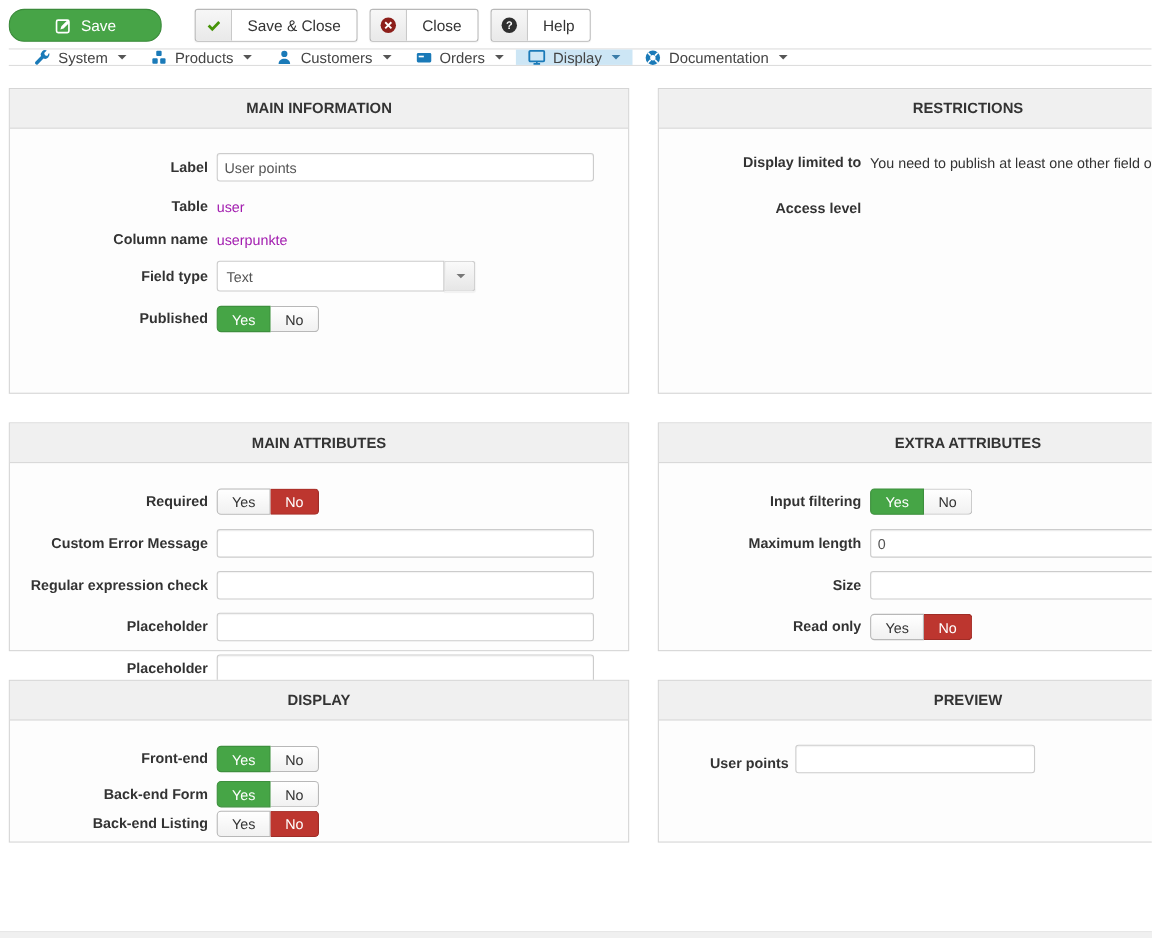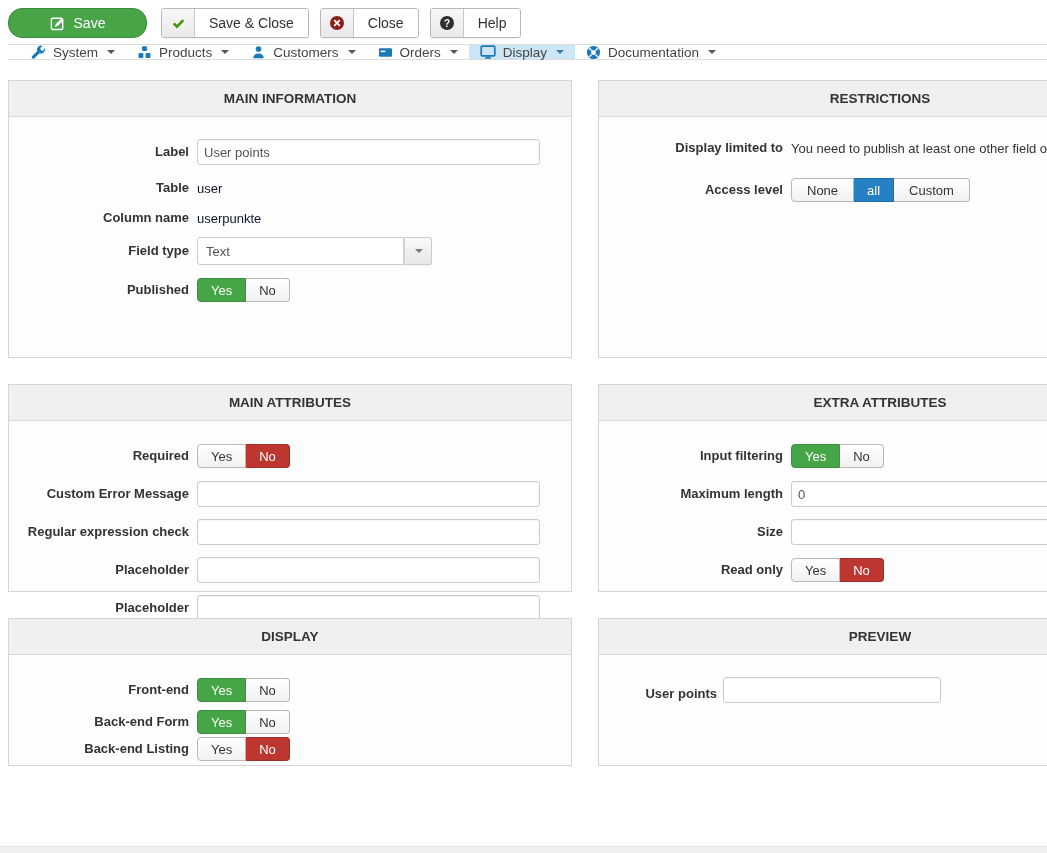--- a/index.html
+++ b/index.html
@@ -3,21 +3,21 @@
 <meta charset="utf-8">
 <style>
   * { margin:0; padding:0; box-sizing:border-box; }
   html,body { width:1047px; height:853px; overflow:hidden; background:#fff;
     font-family:"Liberation Sans", sans-serif; color:#333; }
 
   
   .toolbar { padding:8px 0 6px 8px; display:flex; align-items:center; }
   .btn-save { display:inline-flex; align-items:center; justify-content:center; gap:9px;
     width:139px; height:30px; background:#47a447; border:1px solid #3b8a3b; border-radius:14px;
-    color:#fff; font-size:14px; cursor:pointer; margin-right:14px; }
+    color:#fff; font-size:14px; cursor:pointer; margin-right:30px; }
   .tbtn { display:inline-flex; align-items:stretch; height:30px; border:1px solid #b8b8b8;
     border-radius:3px; background:#fff; overflow:hidden; margin-right:11px; cursor:pointer;
     box-shadow:0 1px 1px rgba(0,0,0,.04); }
   .tbtn .icon-cell { width:33px; display:flex; align-items:center; justify-content:center;
     background:linear-gradient(#f7f7f7,#e9e9e9); border-right:1px solid #c9c9c9; }
   .tbtn .text-cell { display:flex; align-items:center; padding:0 14px; font-size:14px; color:#333; background:#fff; }
 
   
   .menubar { margin-left:8px; border-top:1px solid #ddd; border-bottom:1px solid #ddd;
     height:16px; display:flex; align-items:stretch; padding-left:12px; background:#fff; }
@@ -39,21 +39,21 @@
     font-weight:bold; font-size:13.5px; color:#333; }
   .panel-body { padding:22px 12px 10px 12px; }
 
   .form-row { display:flex; align-items:center; margin-bottom:12px; min-height:26px; }
   .form-row.txt { min-height:22px; margin-bottom:8px; }
   .form-row.top { align-items:flex-start; }
   .flabel { width:176px; flex-shrink:0; text-align:right; padding-right:8px;
     font-weight:bold; font-size:13px; color:#333; line-height:1.35; }
   .panel-right .flabel { width:180px; }
   .panel-preview .flabel { width:112px; padding-right:6px; padding-top:8px; }
-  .static-val { font-size:13px; color:#0f172a; }
+  .static-val { font-size:13px; color:#a21caf; }
   .static-text { font-size:13px; color:#333; width:356px; line-height:1.5; }
 
   input.tinput { height:26px; border:1px solid #ccc; border-radius:3px; background:#fff;
     padding:0 6px; font-family:"Liberation Sans", sans-serif; font-size:13px; color:#555;
     box-shadow:inset 0 1px 1px rgba(0,0,0,.05); }
   .w-l { width:343px; } .w-s { width:215px; } .w-r { width:344px; }
   .preview-input { width:218px; height:30px; border-radius:4px; }
 
   
   .combo { display:inline-flex; }
@@ -232,25 +232,20 @@
 
   <div class="panel h1 panel-right">
     <div class="panel-header">RESTRICTIONS</div>
     <div class="panel-body">
       <div class="form-row top">
         <span class="flabel">Display limited to</span>
         <span class="static-text">You need to publish at least one other field of the table first</span>
       </div>
       <div class="form-row">
         <span class="flabel">Access level</span>
-        <span class="toggle">
-          <button class="tg wide">None</button>
-          <button class="tg on-blue">all</button>
-          <button class="tg wide">Custom</button>
-        </span>
       </div>
     </div>
   </div>
 
   <div class="panel h2 panel-left">
     <div class="panel-header">MAIN ATTRIBUTES</div>
     <div class="panel-body">
       <div class="form-row">
         <span class="flabel">Required</span>
         <span class="toggle">

